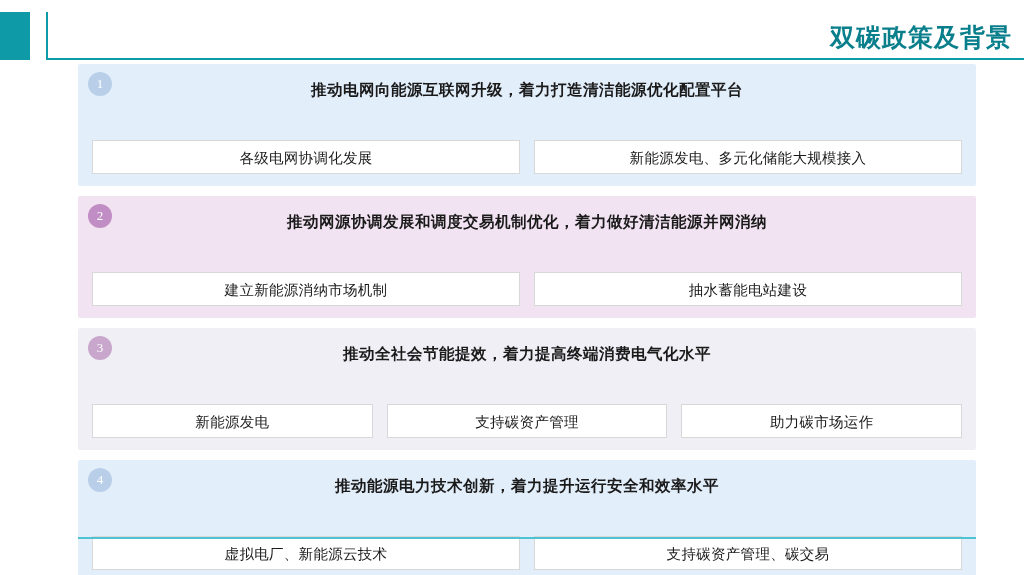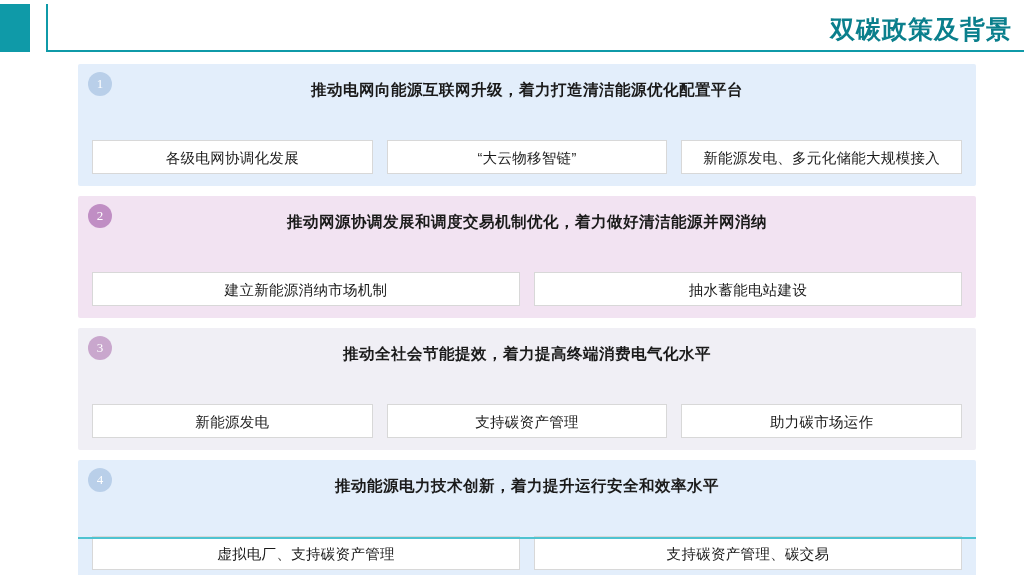--- a/index.html
+++ b/index.html
@@ -11,21 +11,21 @@
     height: 575px;
     background: #ffffff;
     font-family: "Liberation Sans", sans-serif;
     overflow: hidden;
     position: relative;
   }
 
   
   .header {
     position: absolute;
-    top: 4px;
+    top: 12px;
     left: 0;
     width: 1024px;
     height: 58px;
   }
   .header-accent-block {
     position: absolute;
     left: 0;
     top: 0;
     width: 30px;
     height: 48px;
@@ -145,21 +145,20 @@
   <div class="header-title">双碳政策及背景</div>
 </div>
 
 <div class="content">
 
   <div class="group g0">
     <div class="badge">1</div>
     <div class="group-title">推动电网向能源互联网升级，着力打造清洁能源优化配置平台</div>
     <div class="cards">
       <div class="card">各级电网协调化发展</div>
-      <div class="card">“大云物移智链”</div>
       <div class="card">新能源发电、多元化储能大规模接入</div>
     </div>
   </div>
 
   <div class="group g1">
     <div class="badge">2</div>
     <div class="group-title">推动网源协调发展和调度交易机制优化，着力做好清洁能源并网消纳</div>
     <div class="cards">
       <div class="card">建立新能源消纳市场机制</div>
       <div class="card">抽水蓄能电站建设</div>
@@ -173,20 +172,20 @@
       <div class="card">新能源发电</div>
       <div class="card">支持碳资产管理</div>
       <div class="card">助力碳市场运作</div>
     </div>
   </div>
 
   <div class="group g3">
     <div class="badge">4</div>
     <div class="group-title">推动能源电力技术创新，着力提升运行安全和效率水平</div>
     <div class="cards">
-      <div class="card">虚拟电厂、支持碳资产管理</div>
+      <div class="card">虚拟电厂、新能源云技术</div>
       <div class="card">支持碳资产管理、碳交易</div>
     </div>
   </div>
 
 </div>
 
 <div class="footer-rule"></div>
 
 </body></html>

